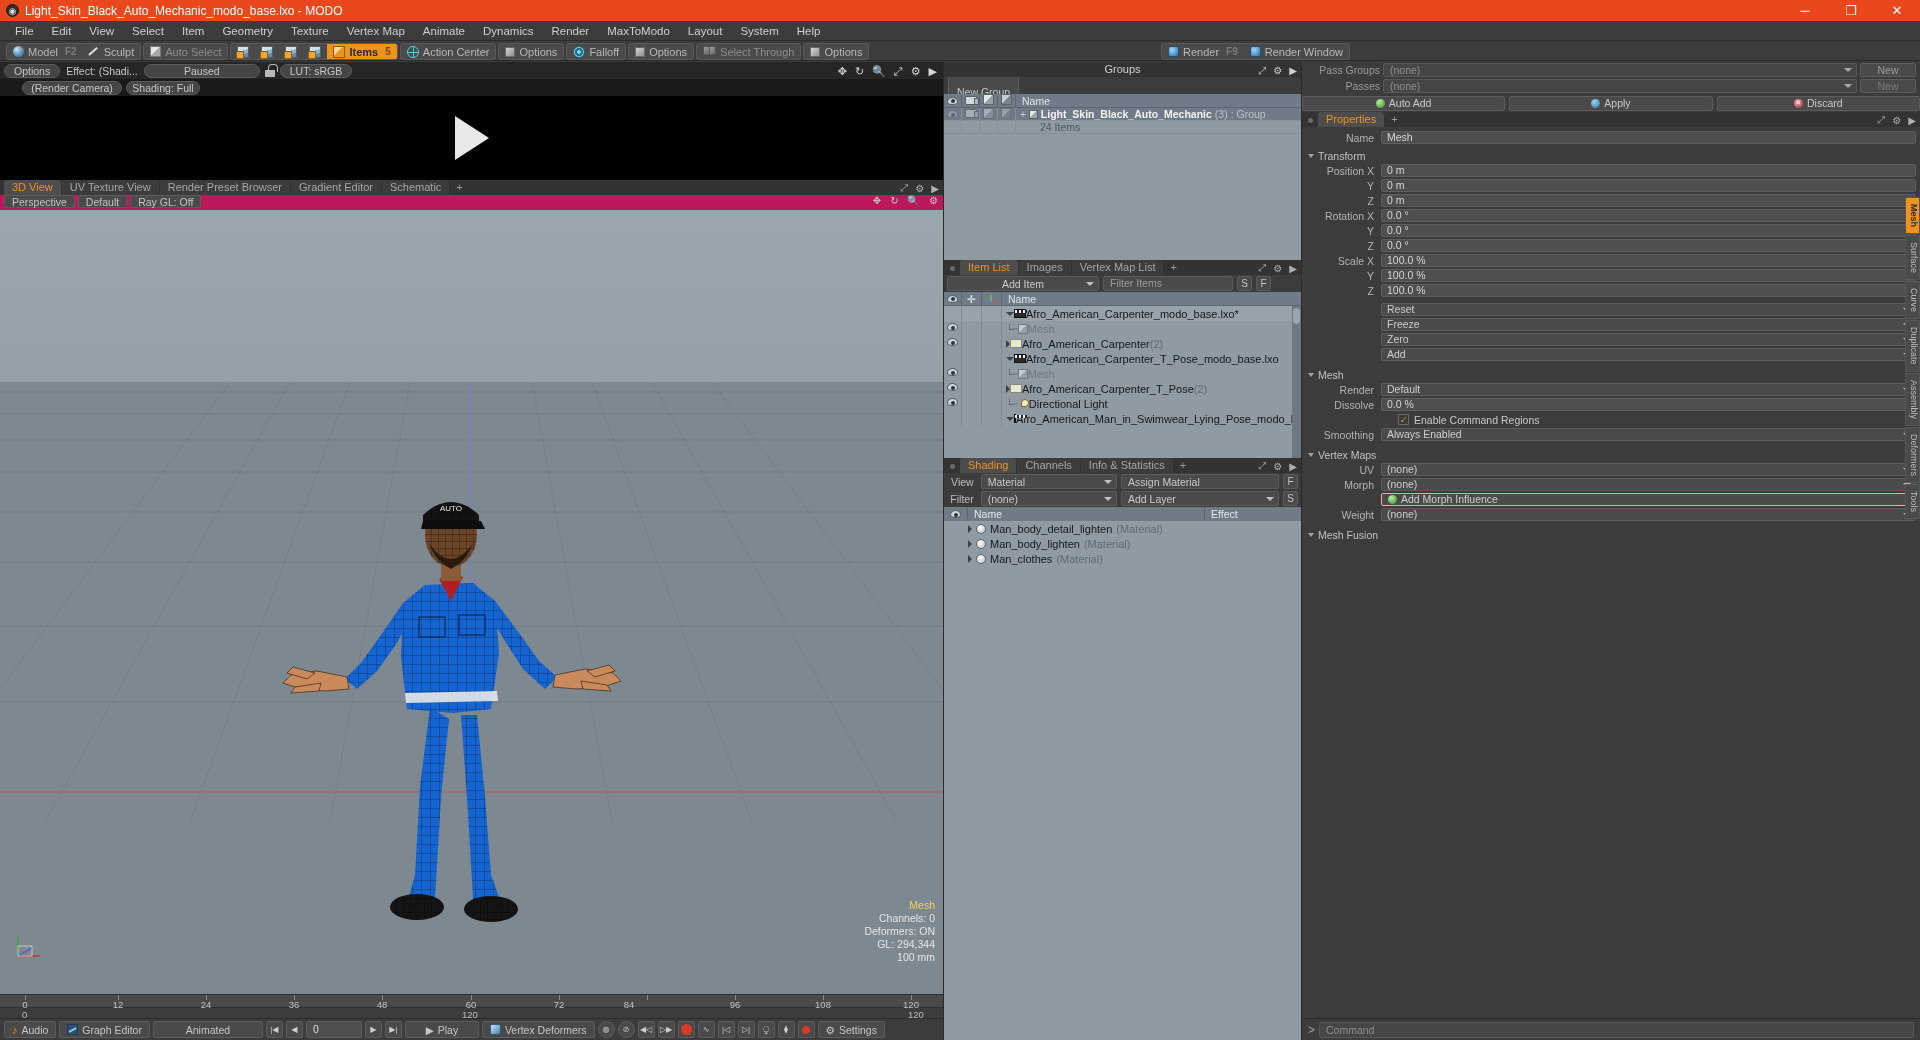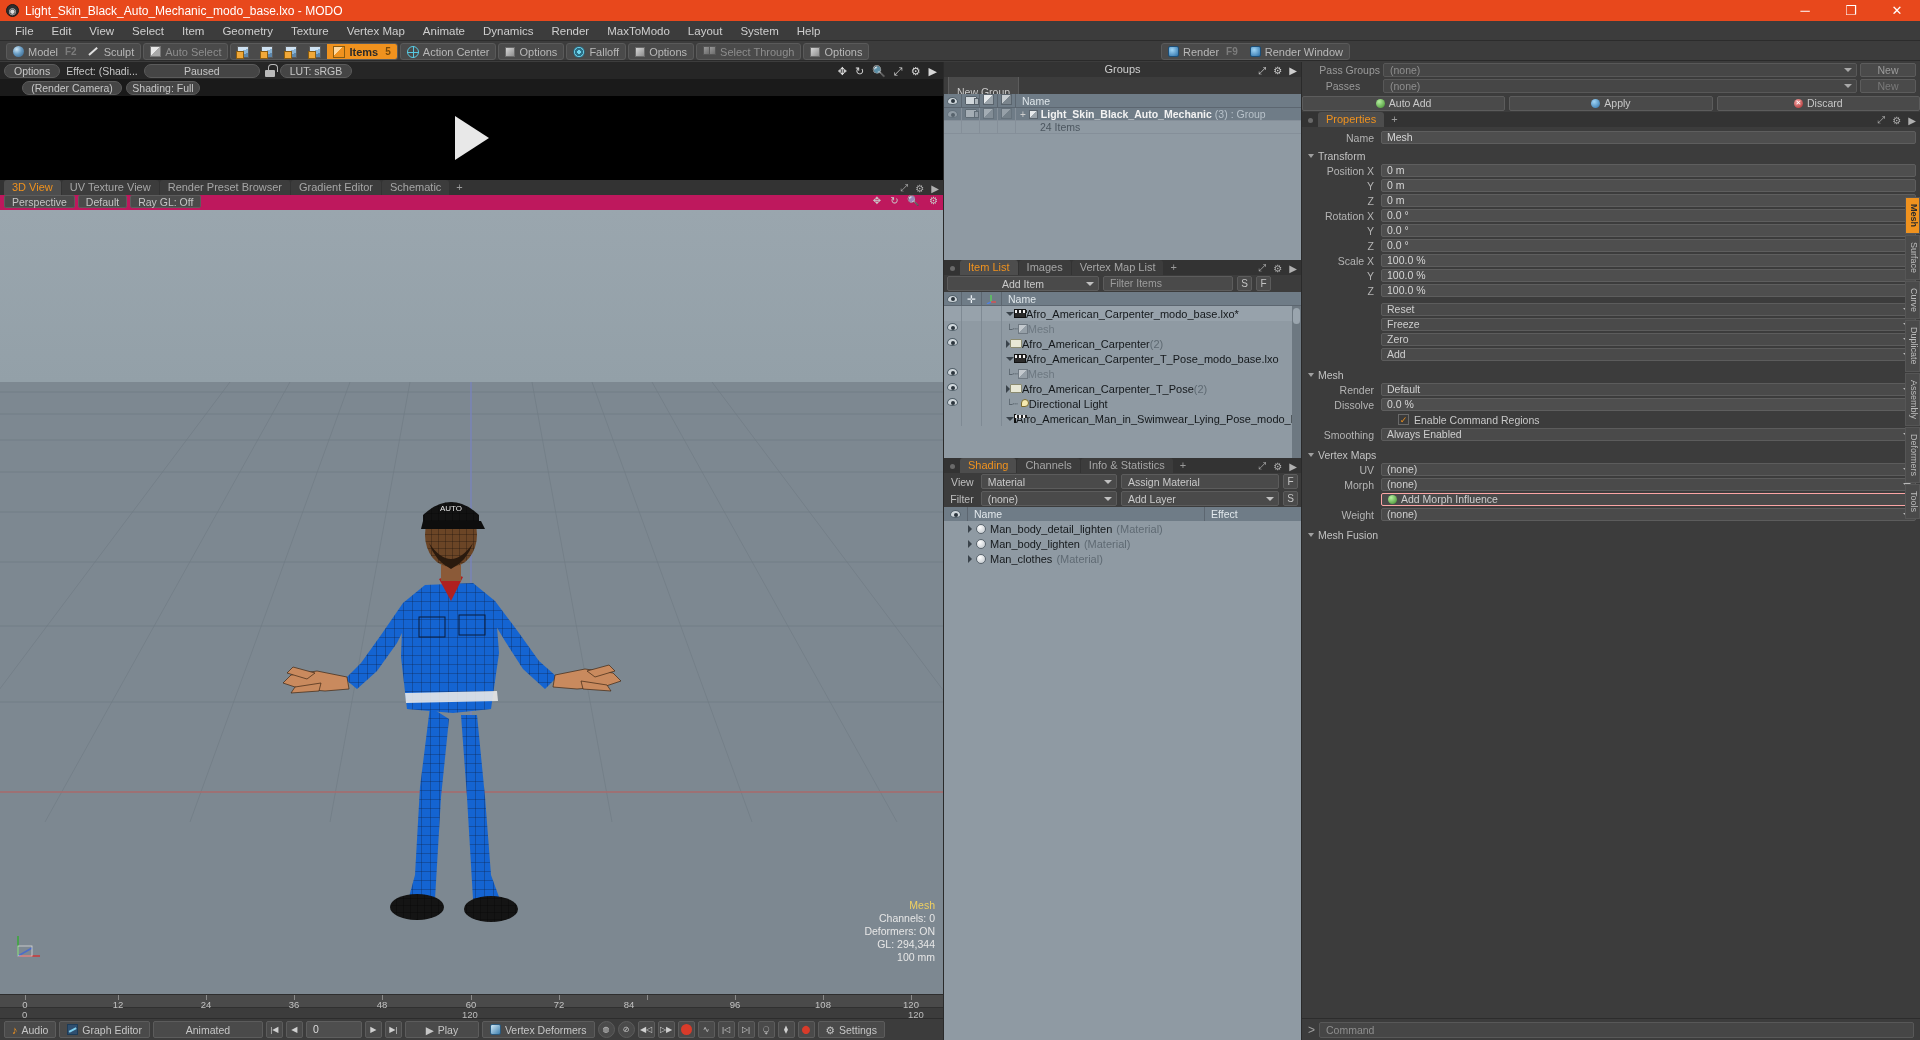--- a/index.html
+++ b/index.html
@@ -1095,21 +1095,21 @@
 
       <div class="pg-row">
         <div class="pg-lab" style="width:74px;">Pass Groups</div>
         <div class="pg-sel">
           <span>(none)</span>
           <span class="caret"></span>
         </div>
         <div class="pg-btn">New</div>
       </div>
       <div class="pg-row">
-        <div class="pg-lab" style="width:74px;text-align:center;">Passes</div>
+        <div class="pg-lab" style="width:74px;">Passes</div>
         <div class="pg-sel">
           <span>(none)</span>
           <span class="caret"></span>
         </div>
         <div class="pg-btn" style="color:#7a7a7a">New</div>
       </div>
 
       <div class="pg-row" style="gap:4px;padding:2px 0;height:18px;">
         <div class="btn3">
           <span class="bullet-g"></span>

